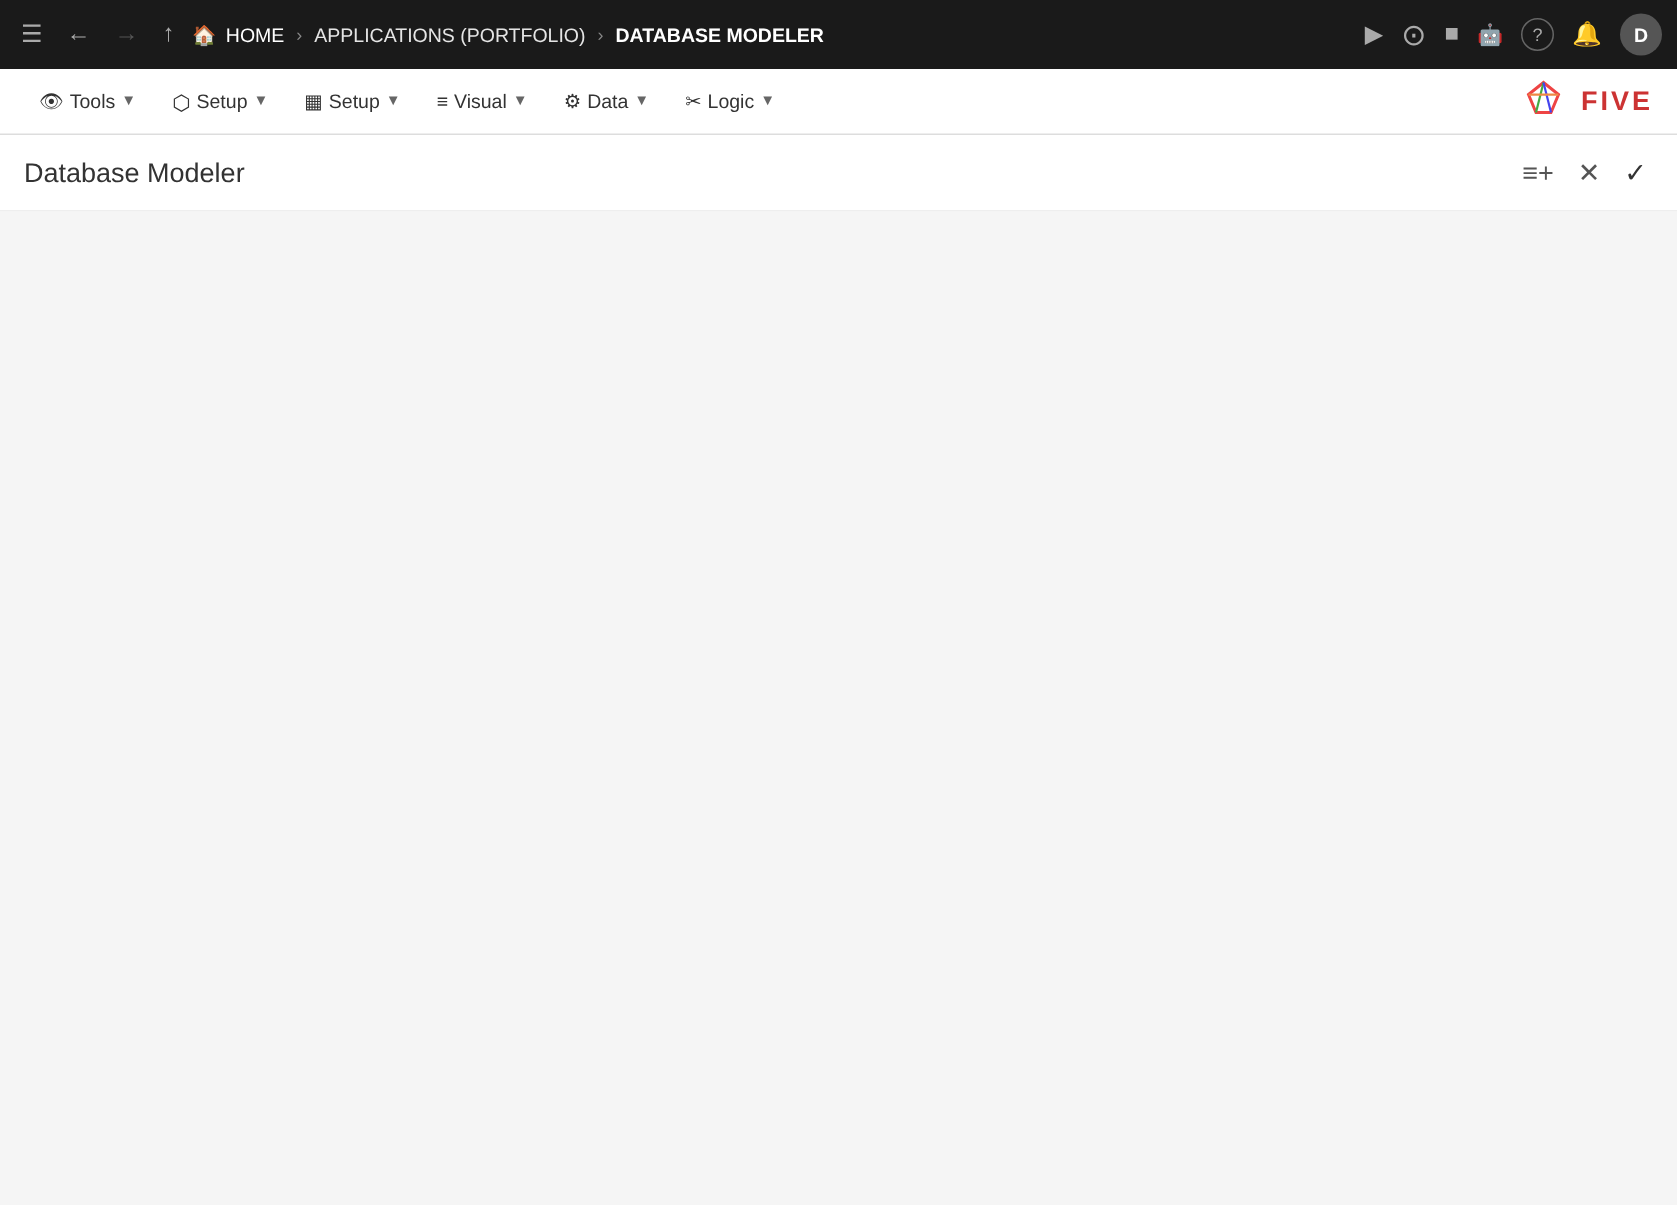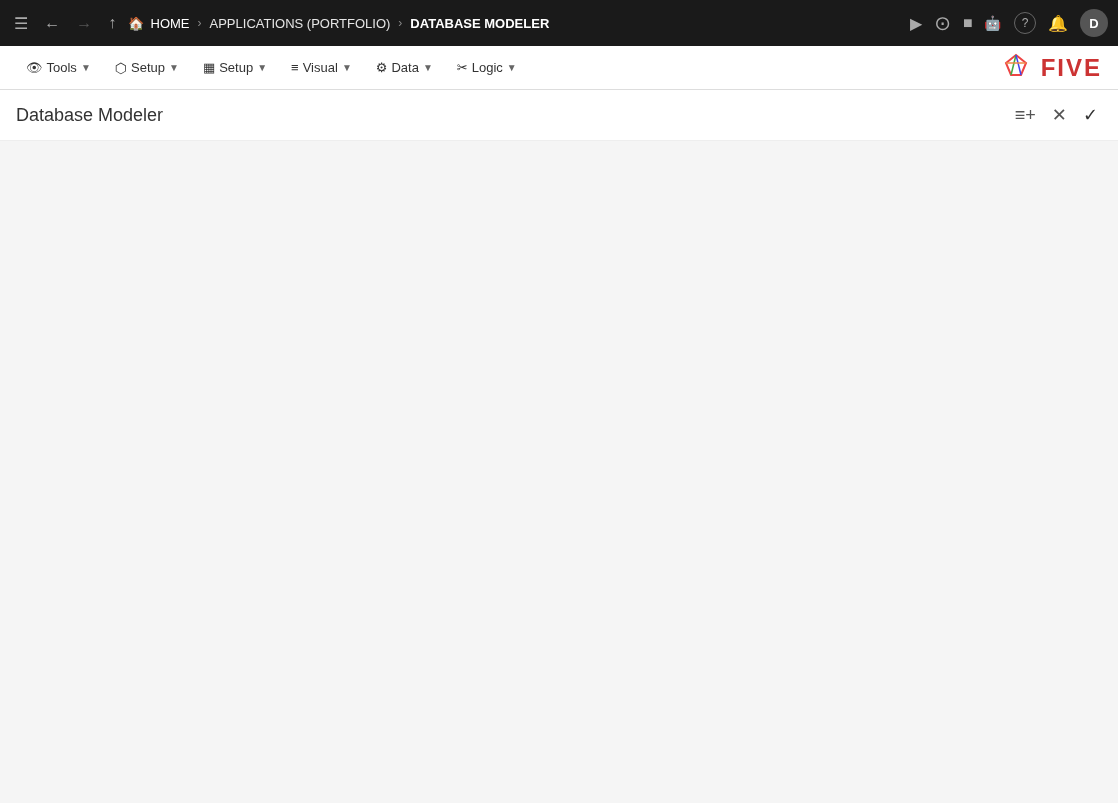--- a/index.html
+++ b/index.html
@@ -135,21 +135,21 @@
       <span class="caret">▼</span>
     </button>
   </div>
   <div class="logo-area">
     <svg width="50" height="30" viewBox="0 0 50 30">
       <polygon points="25,2 35,10 30,22 20,22 15,10" fill="none" stroke="#e44" stroke-width="2"></polygon>
       <line x1="25" y1="2" x2="20" y2="22" stroke="#4a4" stroke-width="1.5"></line>
       <line x1="25" y1="2" x2="30" y2="22" stroke="#44e" stroke-width="1.5"></line>
       <line x1="15" y1="10" x2="35" y2="10" stroke="#e84" stroke-width="1.5"></line>
     </svg>
-    <span style="font-size:24px; font-weight:bold; color:#c33; letter-spacing:2px">FIVE</span>
+    <span style="font-size:18px; font-weight:bold; color:#c33; letter-spacing:2px">FIVE</span>
   </div>
 </div>
 
 <div class="page-header">
   <span class="page-title">Database Modeler</span>
   <div class="page-actions">
     <button class="page-action-btn" title="Add Table">≡+</button>
     <button class="page-action-btn">✕</button>
     <button class="page-action-btn" style="color:#333">✓</button>
   </div>

